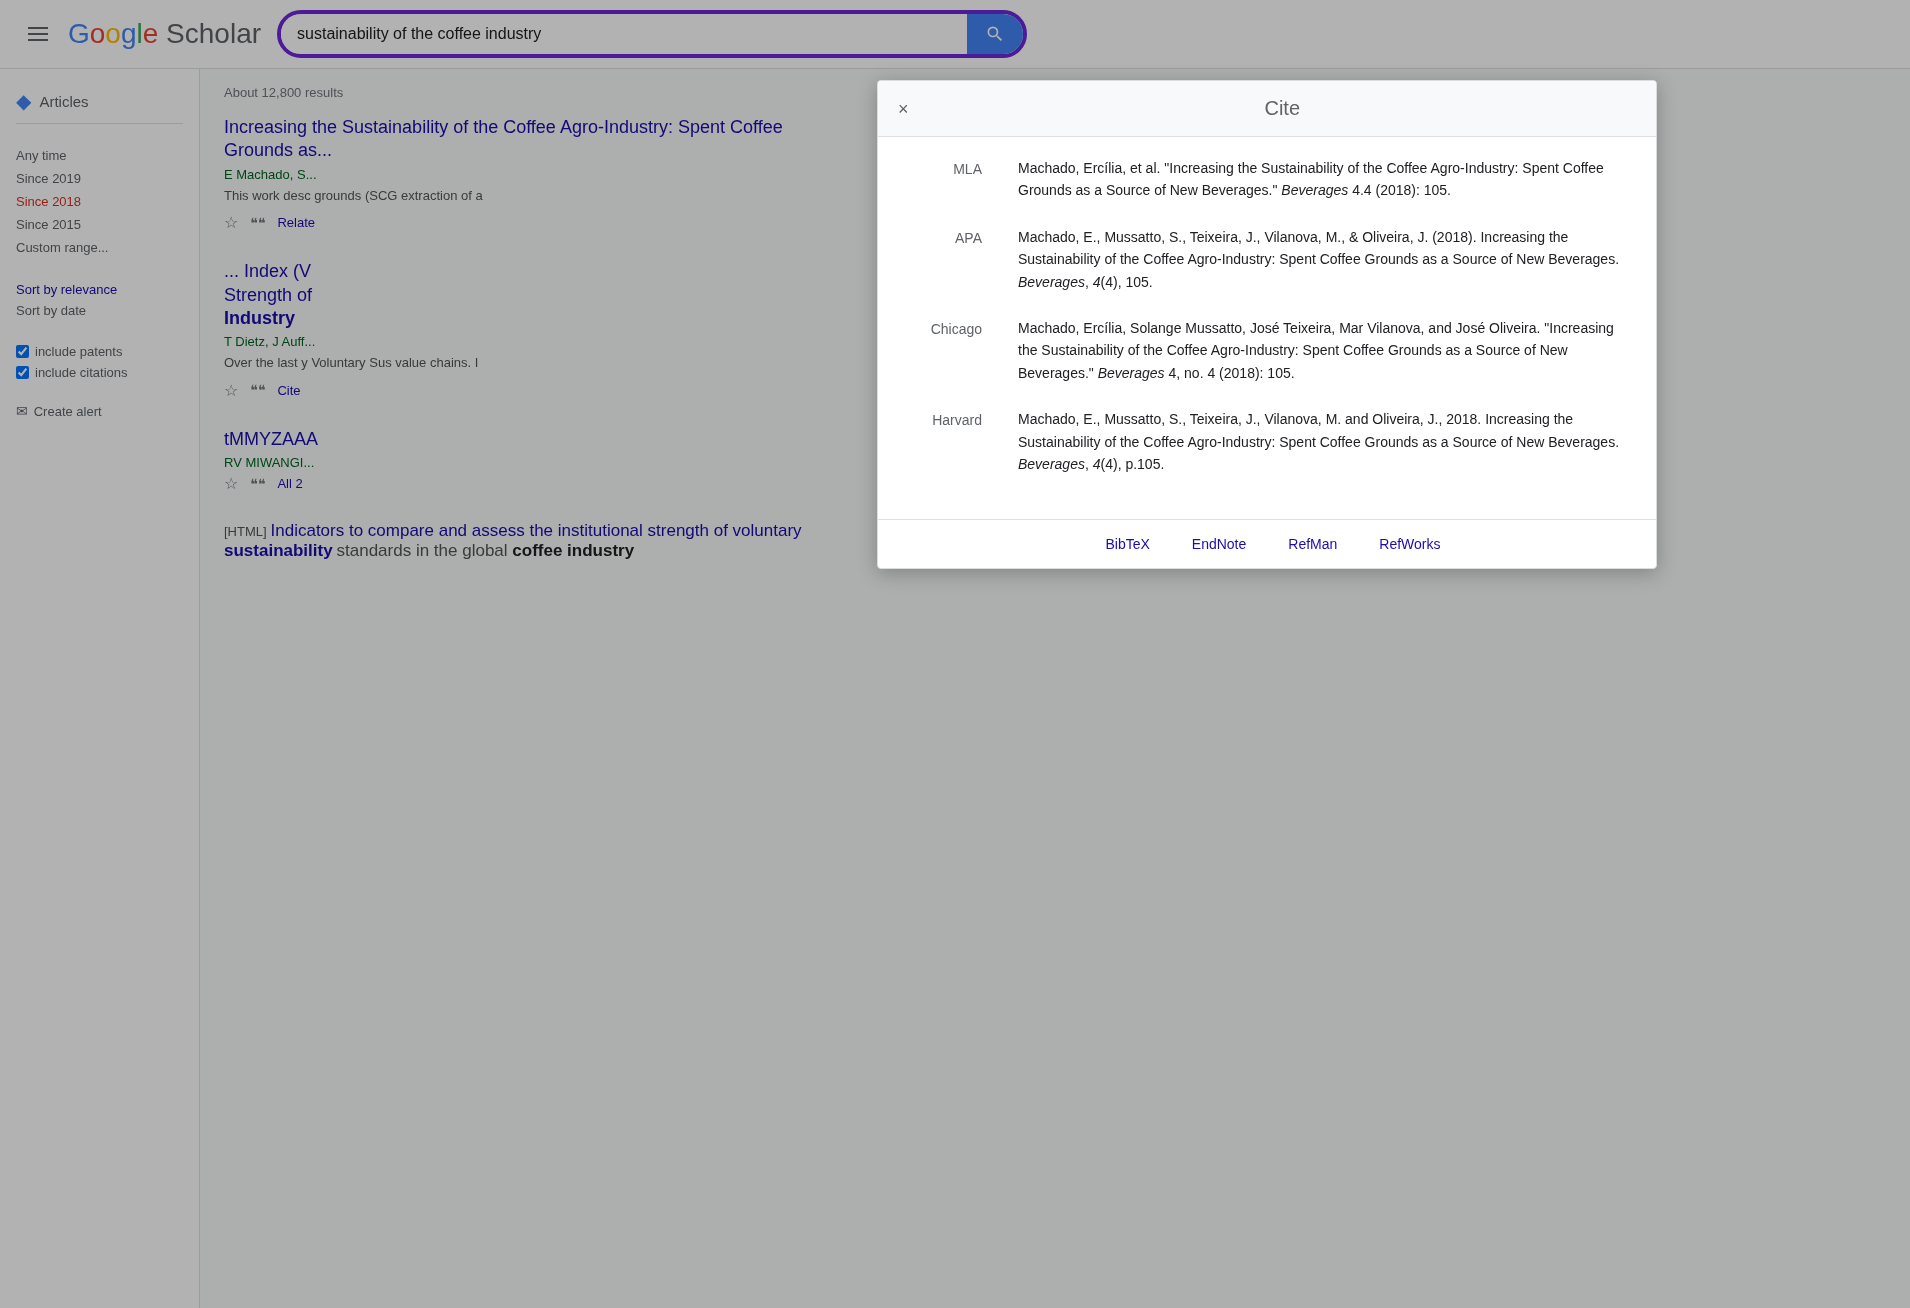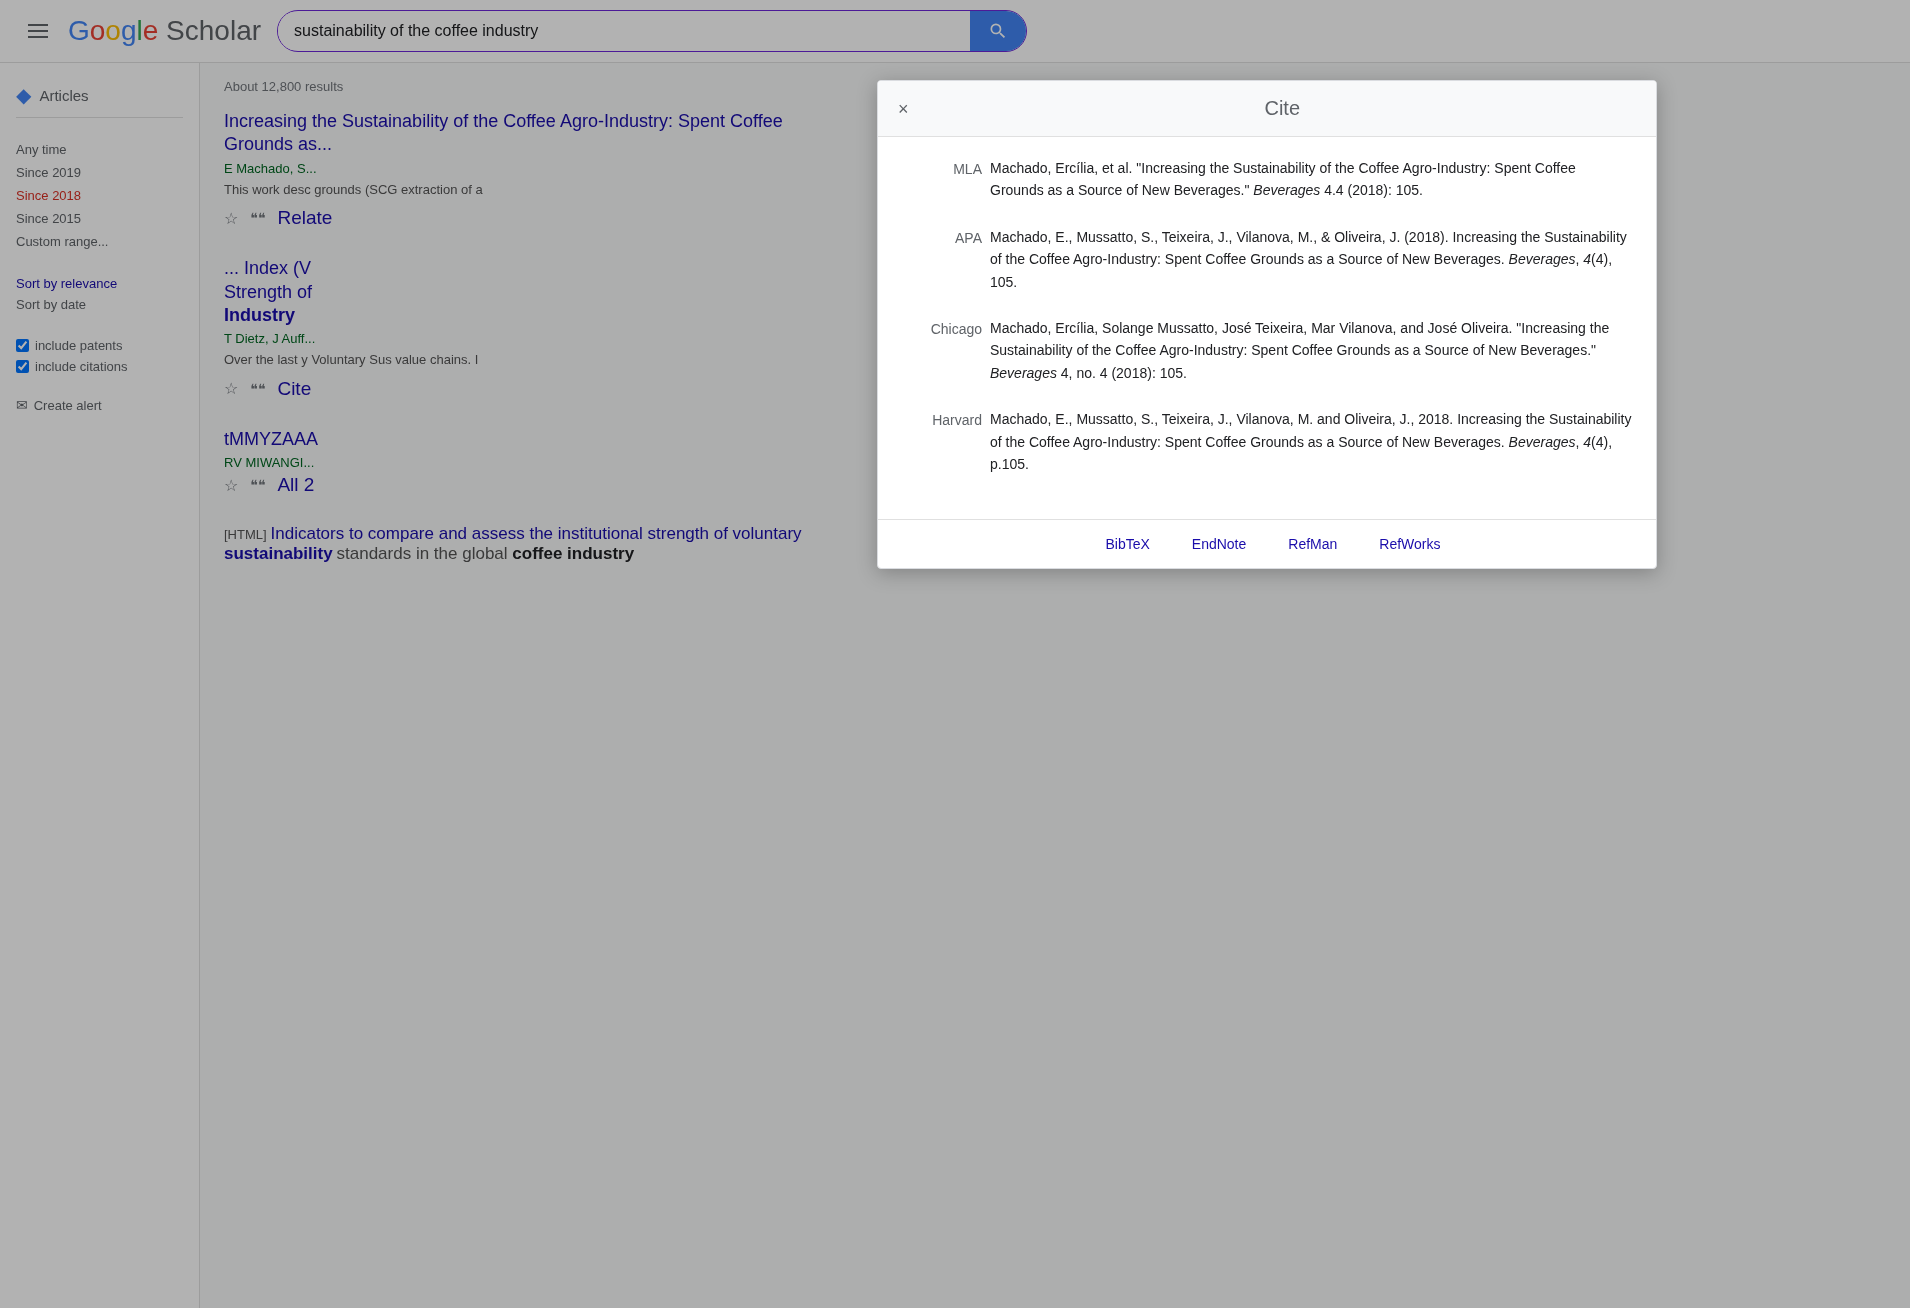--- a/index.html
+++ b/index.html
@@ -25,21 +25,21 @@
     .logo-g { color: #4285f4; }
     .logo-o1 { color: #ea4335; }
     .logo-o2 { color: #fbbc04; }
     .logo-g2 { color: #4285f4; }
     .logo-l { color: #34a853; }
     .logo-e { color: #ea4335; }
     .logo-scholar { color: #5f6368; font-size: 28px; }
 
     .search-box {
       display: flex; align-items: center; flex: 1;
-      border: 1px solid #6d28d9; border-radius: 24px; overflow: hidden;
+      border: 4px solid #6d28d9; border-radius: 24px; overflow: hidden;
       background: #fff; max-width: 750px;
     }
     .search-input {
       flex: 1; border: none; outline: none; padding: 10px 16px; font-size: 16px; color: #202124;
     }
     .search-btn {
       background: #4285f4; border: none; cursor: pointer;
       padding: 10px 18px; display: flex; align-items: center; justify-content: center;
     }
     .search-btn svg { fill: white; }
@@ -84,21 +84,21 @@
     }
     .results-count { color: #70757a; font-size: 13px; margin-bottom: 16px; }
 
     .result-item { margin-bottom: 28px; max-width: 600px; }
     .result-title { color: #1a0dab; font-size: 18px; cursor: pointer; line-height: 1.3; margin-bottom: 4px; }
     .result-authors { color: #006621; font-size: 13px; margin-bottom: 4px; }
     .result-snippet { color: #545454; font-size: 13px; line-height: 1.5; margin-bottom: 8px; }
     .result-actions { display: flex; align-items: center; gap: 12px; }
     .star-icon { color: #70757a; font-size: 16px; cursor: pointer; }
     .quote-icon { color: #70757a; font-size: 14px; cursor: pointer; }
-    .action-link { color: #1a0dab; font-size: 19px; cursor: pointer; text-decoration: none; }
+    .action-link { color: #1a0dab; font-size: 13px; cursor: pointer; text-decoration: none; }
 
     .bottom-result { margin-top: 20px; }
     .bottom-result .html-tag { color: #545454; font-size: 13px; }
 
     
     .overlay-backdrop {
       position: fixed; top: 0; left: 0; right: 0; bottom: 0;
       background: rgba(0,0,0,0.3); z-index: 100;
     }
 
@@ -124,21 +124,21 @@
     }
     .modal-close {
       font-size: 18px; color: #5f6368; cursor: pointer; margin-right: 20px;
       background: none; border: none; padding: 0; line-height: 1;
     }
     .modal-title {
       flex: 1; text-align: center; font-size: 20px; color: #5f6368; font-weight: 400;
     }
     .modal-body { padding: 20px 24px; }
     .cite-row {
-      display: flex; gap: 8px; margin-bottom: 24px; line-height: 1.6;
+      display: flex; gap: 36px; margin-bottom: 24px; line-height: 1.6;
     }
     .cite-style {
       width: 80px; text-align: right; color: #5f6368; font-size: 14px; flex-shrink: 0; padding-top: 1px;
     }
     .cite-text { font-size: 14px; color: #202124; flex: 1; }
     .cite-text em { font-style: italic; }
 
     .modal-footer {
       display: flex; justify-content: center; gap: 30px;
       padding: 16px 24px; border-top: 1px solid #e0e0e0;

